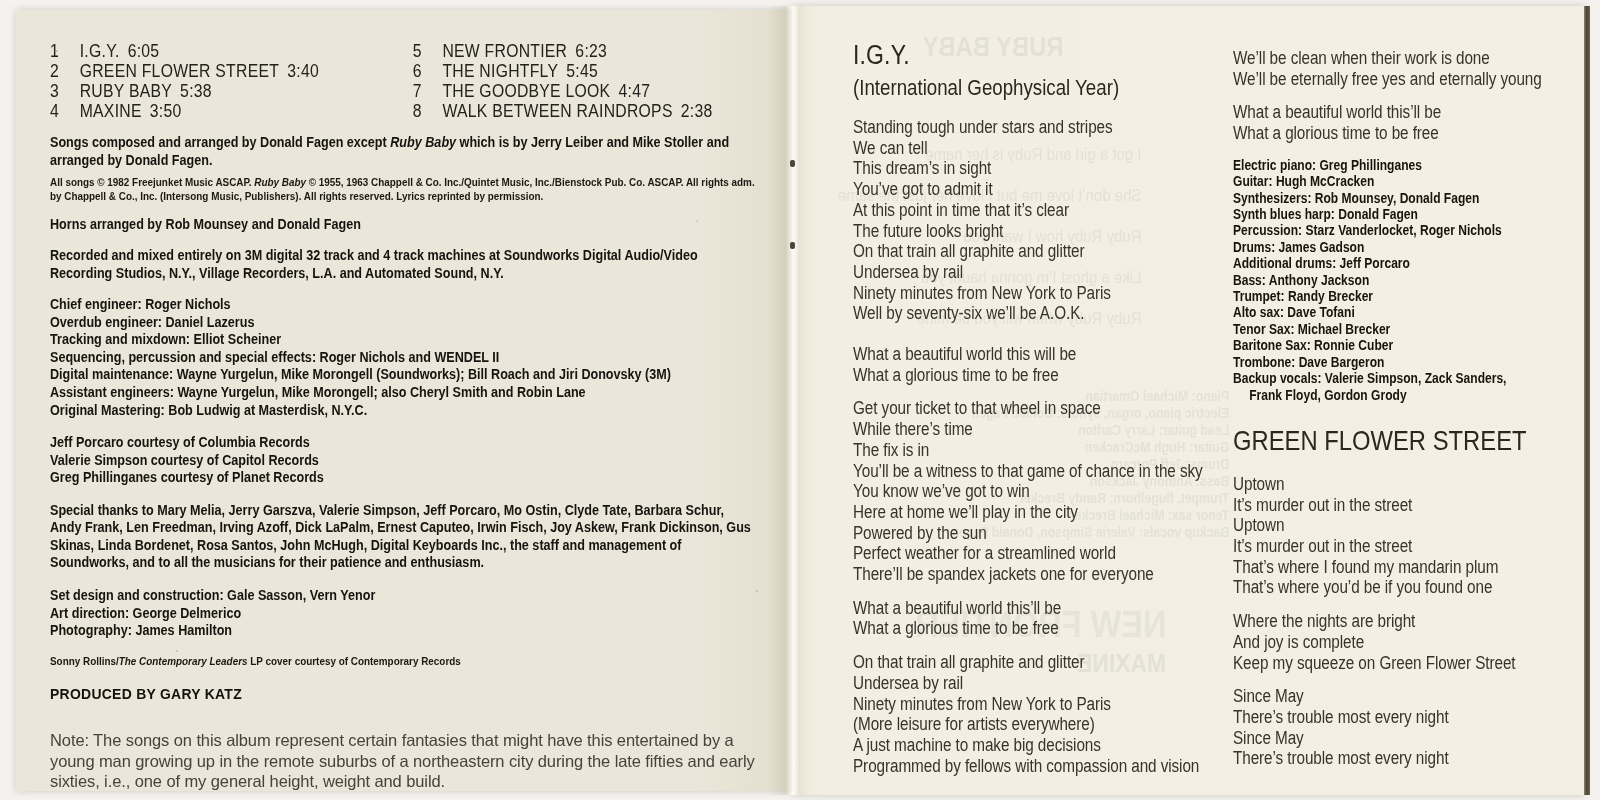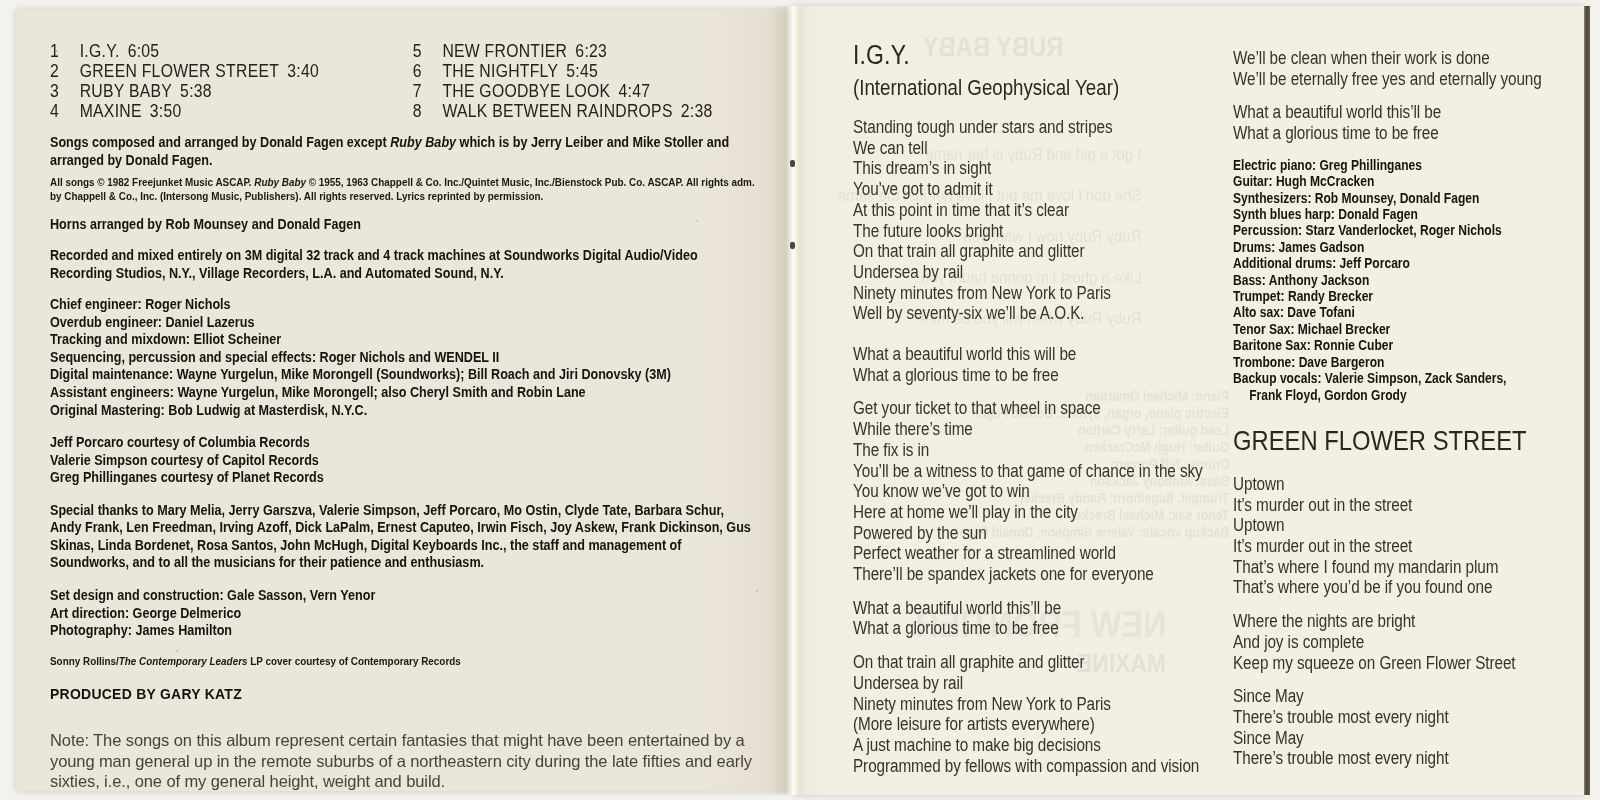--- a/index.html
+++ b/index.html
@@ -146,21 +146,21 @@
             <div class="ln">Set design and construction: Gale Sasson, Vern Yenor</div>
             <div class="ln">Art direction: George Delmerico</div>
             <div class="ln">Photography: James Hamilton</div>
           </div>
 
         <p class="tiny rollins"><span>Sonny Rollins/</span><i>The Contemporary Leaders</i><span> LP cover courtesy of Contemporary Records</span></p>
 
         <p class="produced">PRODUCED BY GARY KATZ</p>
       </div>
 
-      <p class="note">Note:  The songs on this album represent certain fantasies that might have been entertained by a young man general up in the remote suburbs of a northeastern city during the late fifties and early sixties, i.e., one of my general height, weight and build.</p>
+      <p class="note">Note:  The songs on this album represent certain fantasies that might have this entertained by a young man growing up in the remote suburbs of a northeastern city during the late fifties and early sixties, i.e., one of my general height, weight and build.</p>
 
     </div>
   </div>
 
   <div class="page page-right">
 
     <div class="ghost g-ruby">RUBY BABY</div>
     <div class="ghost g-rlines">
         <div>I got a girl and Ruby is her name</div>
         <div>She don’t love me but I love her just the same</div>

